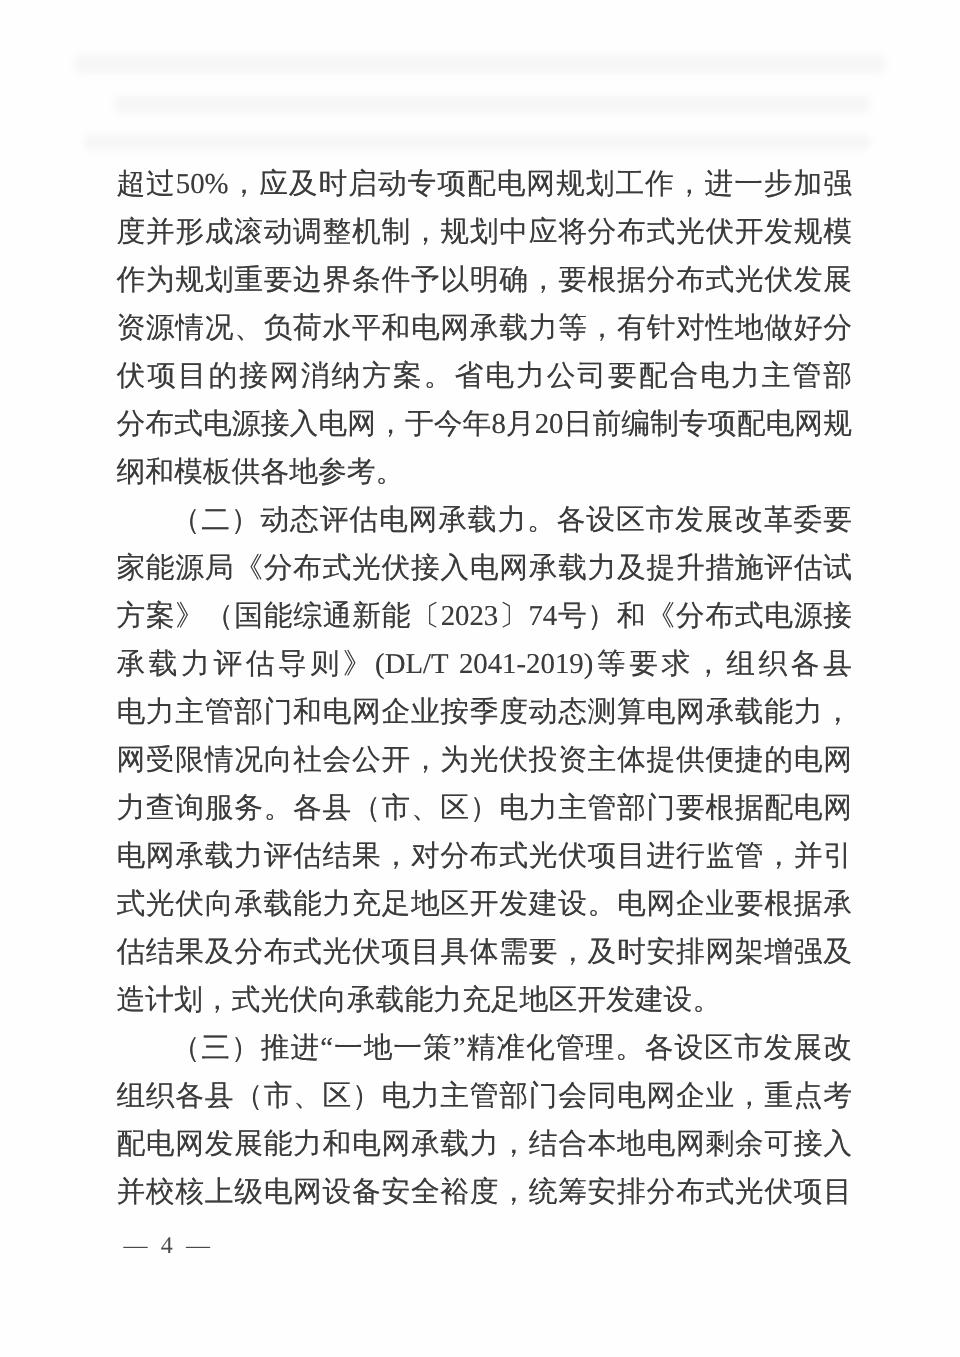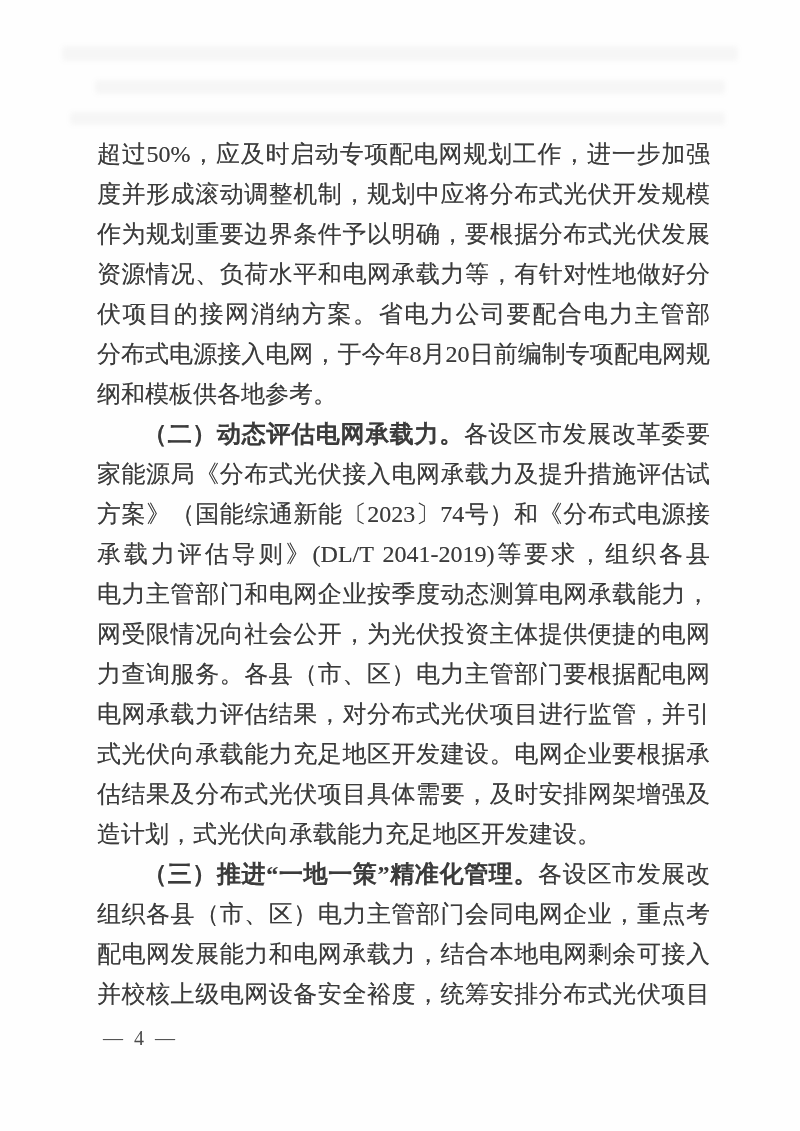--- a/index.html
+++ b/index.html
@@ -39,21 +39,21 @@
     overflow: hidden;
     text-align: justify;
     text-align-last: justify;
     text-justify: inter-character;
   }
   .line.end {
     text-align: right;
     text-align-last: left;
   }
   .line.indent { text-indent: 46px; }
-  .heading { font-weight: 700; }
+  .heading { font-weight: 400; }
 
   .page-footer {
     position: absolute;
     left: 103px;
     top: 1026px;
     font-size: 20px;
     line-height: 24px;
     color: #4a4a4a;
     letter-spacing: 3px;
   }

